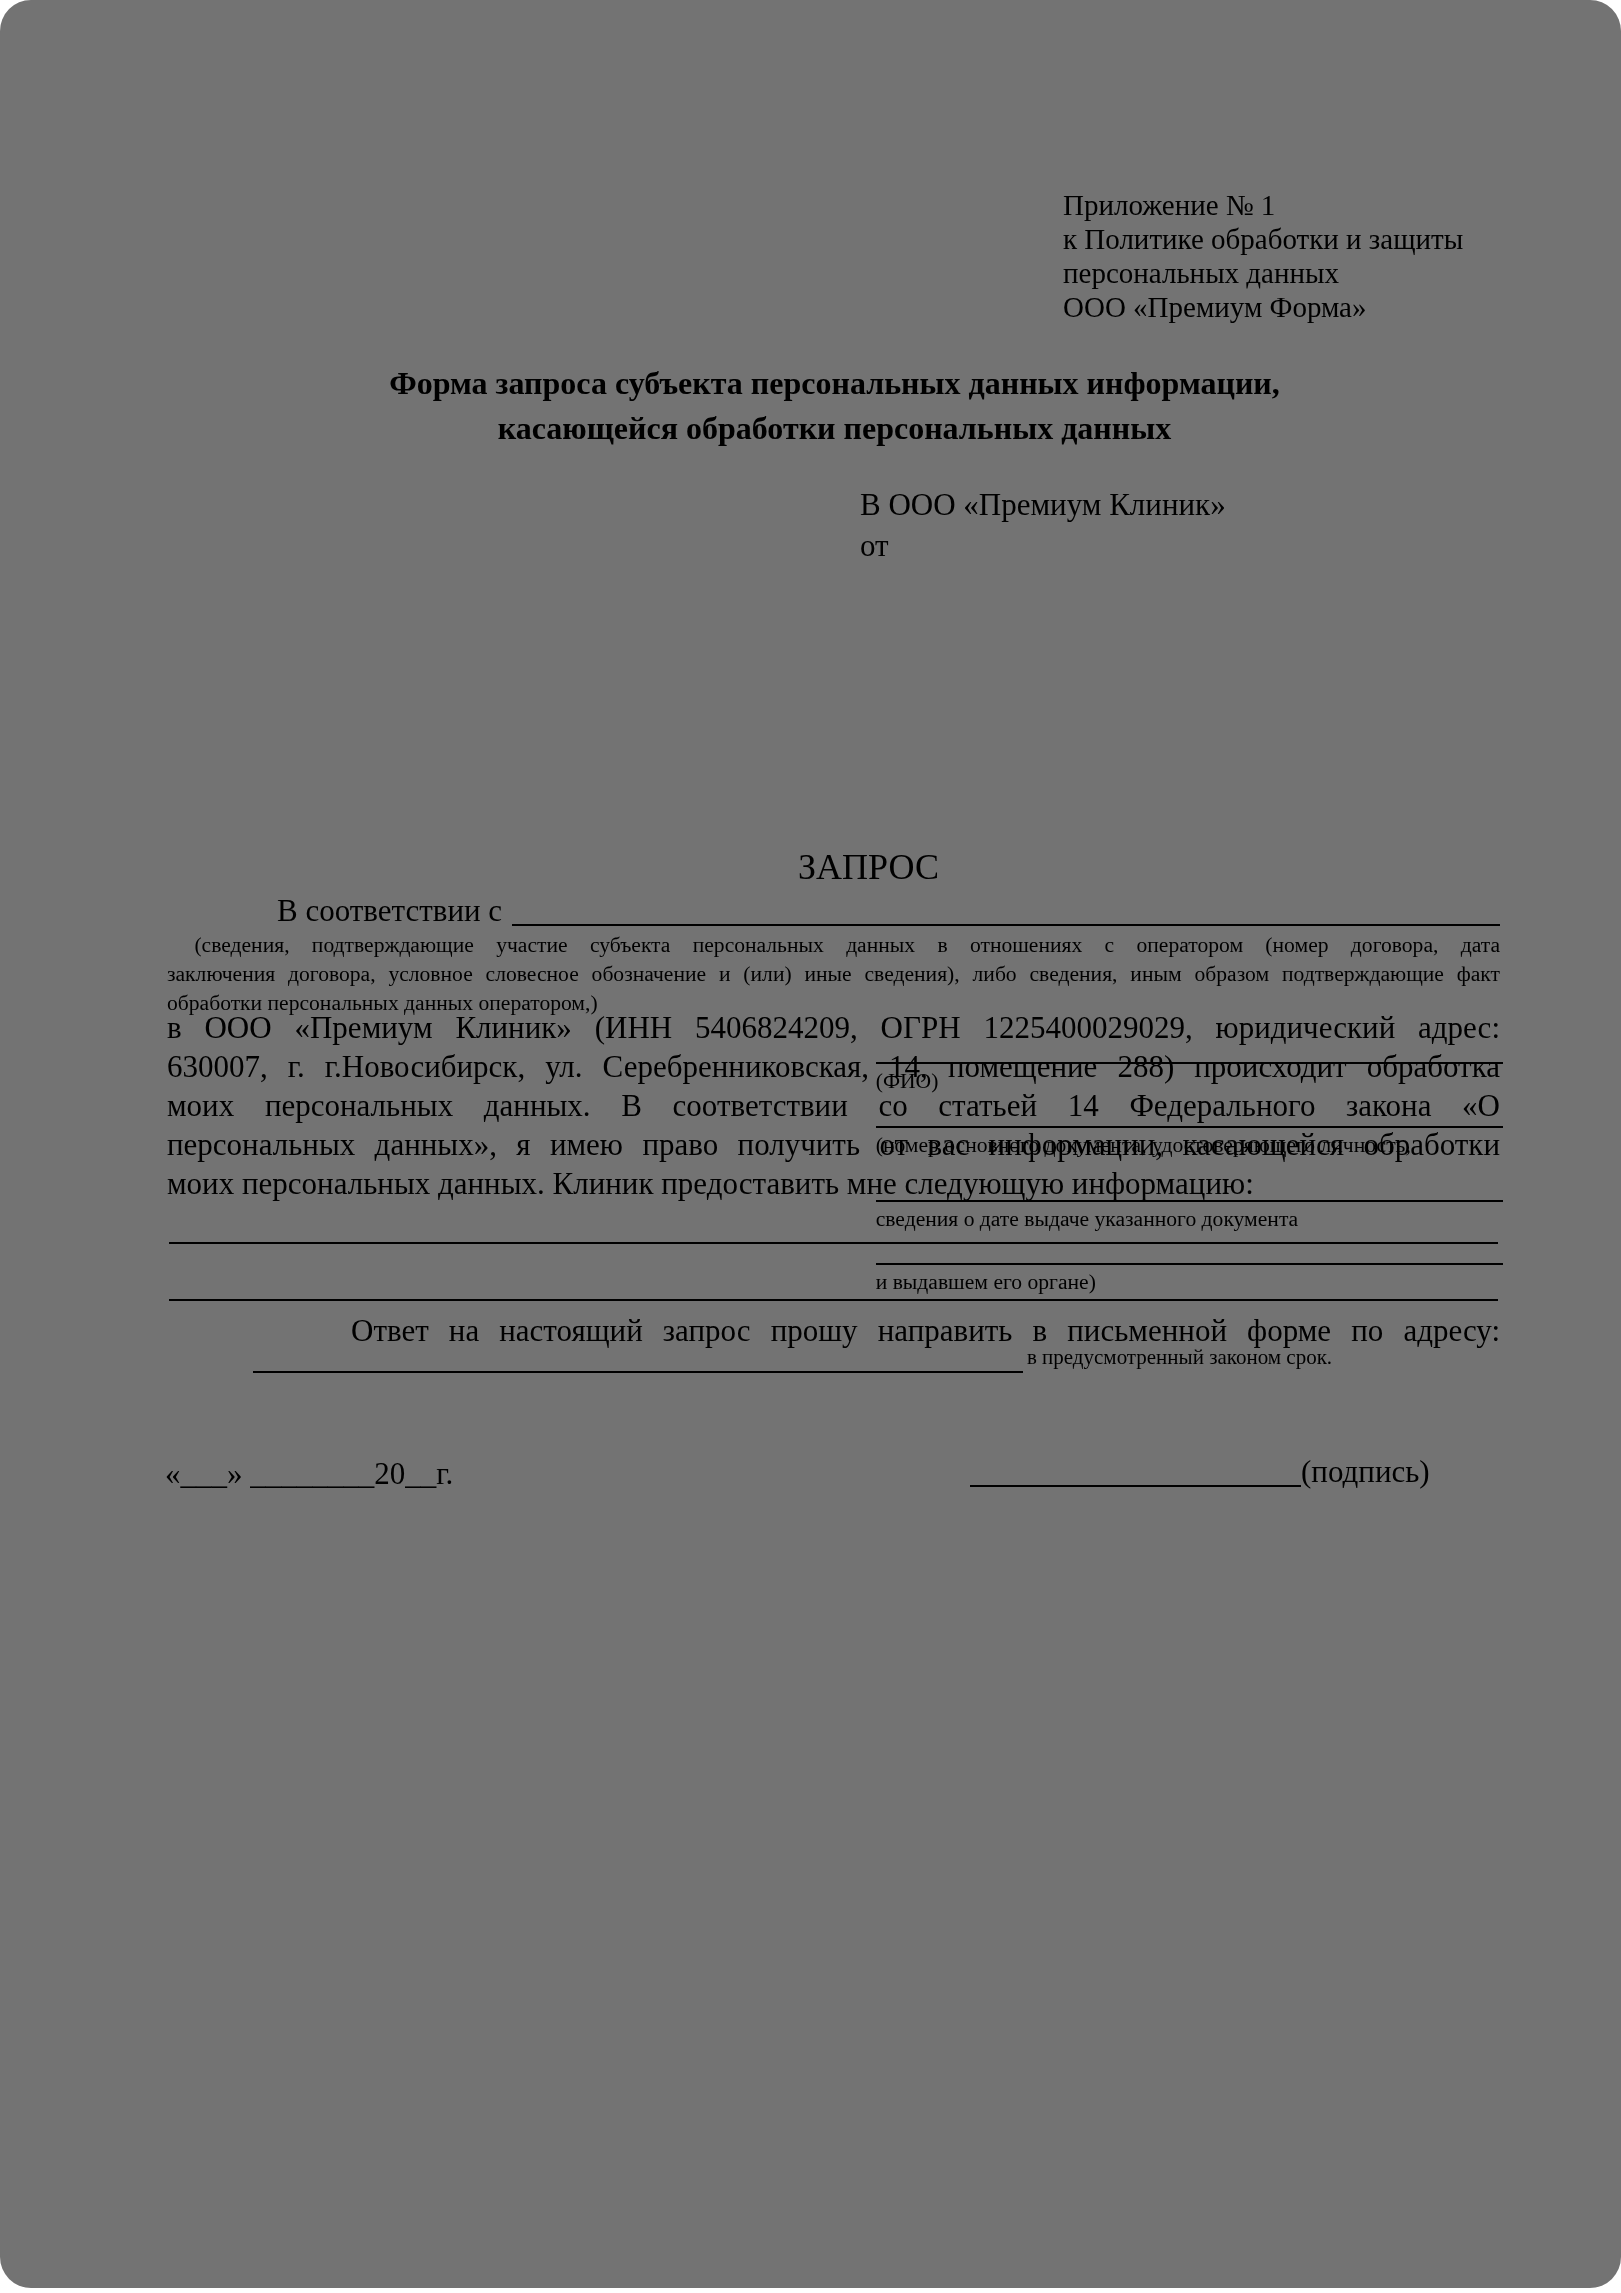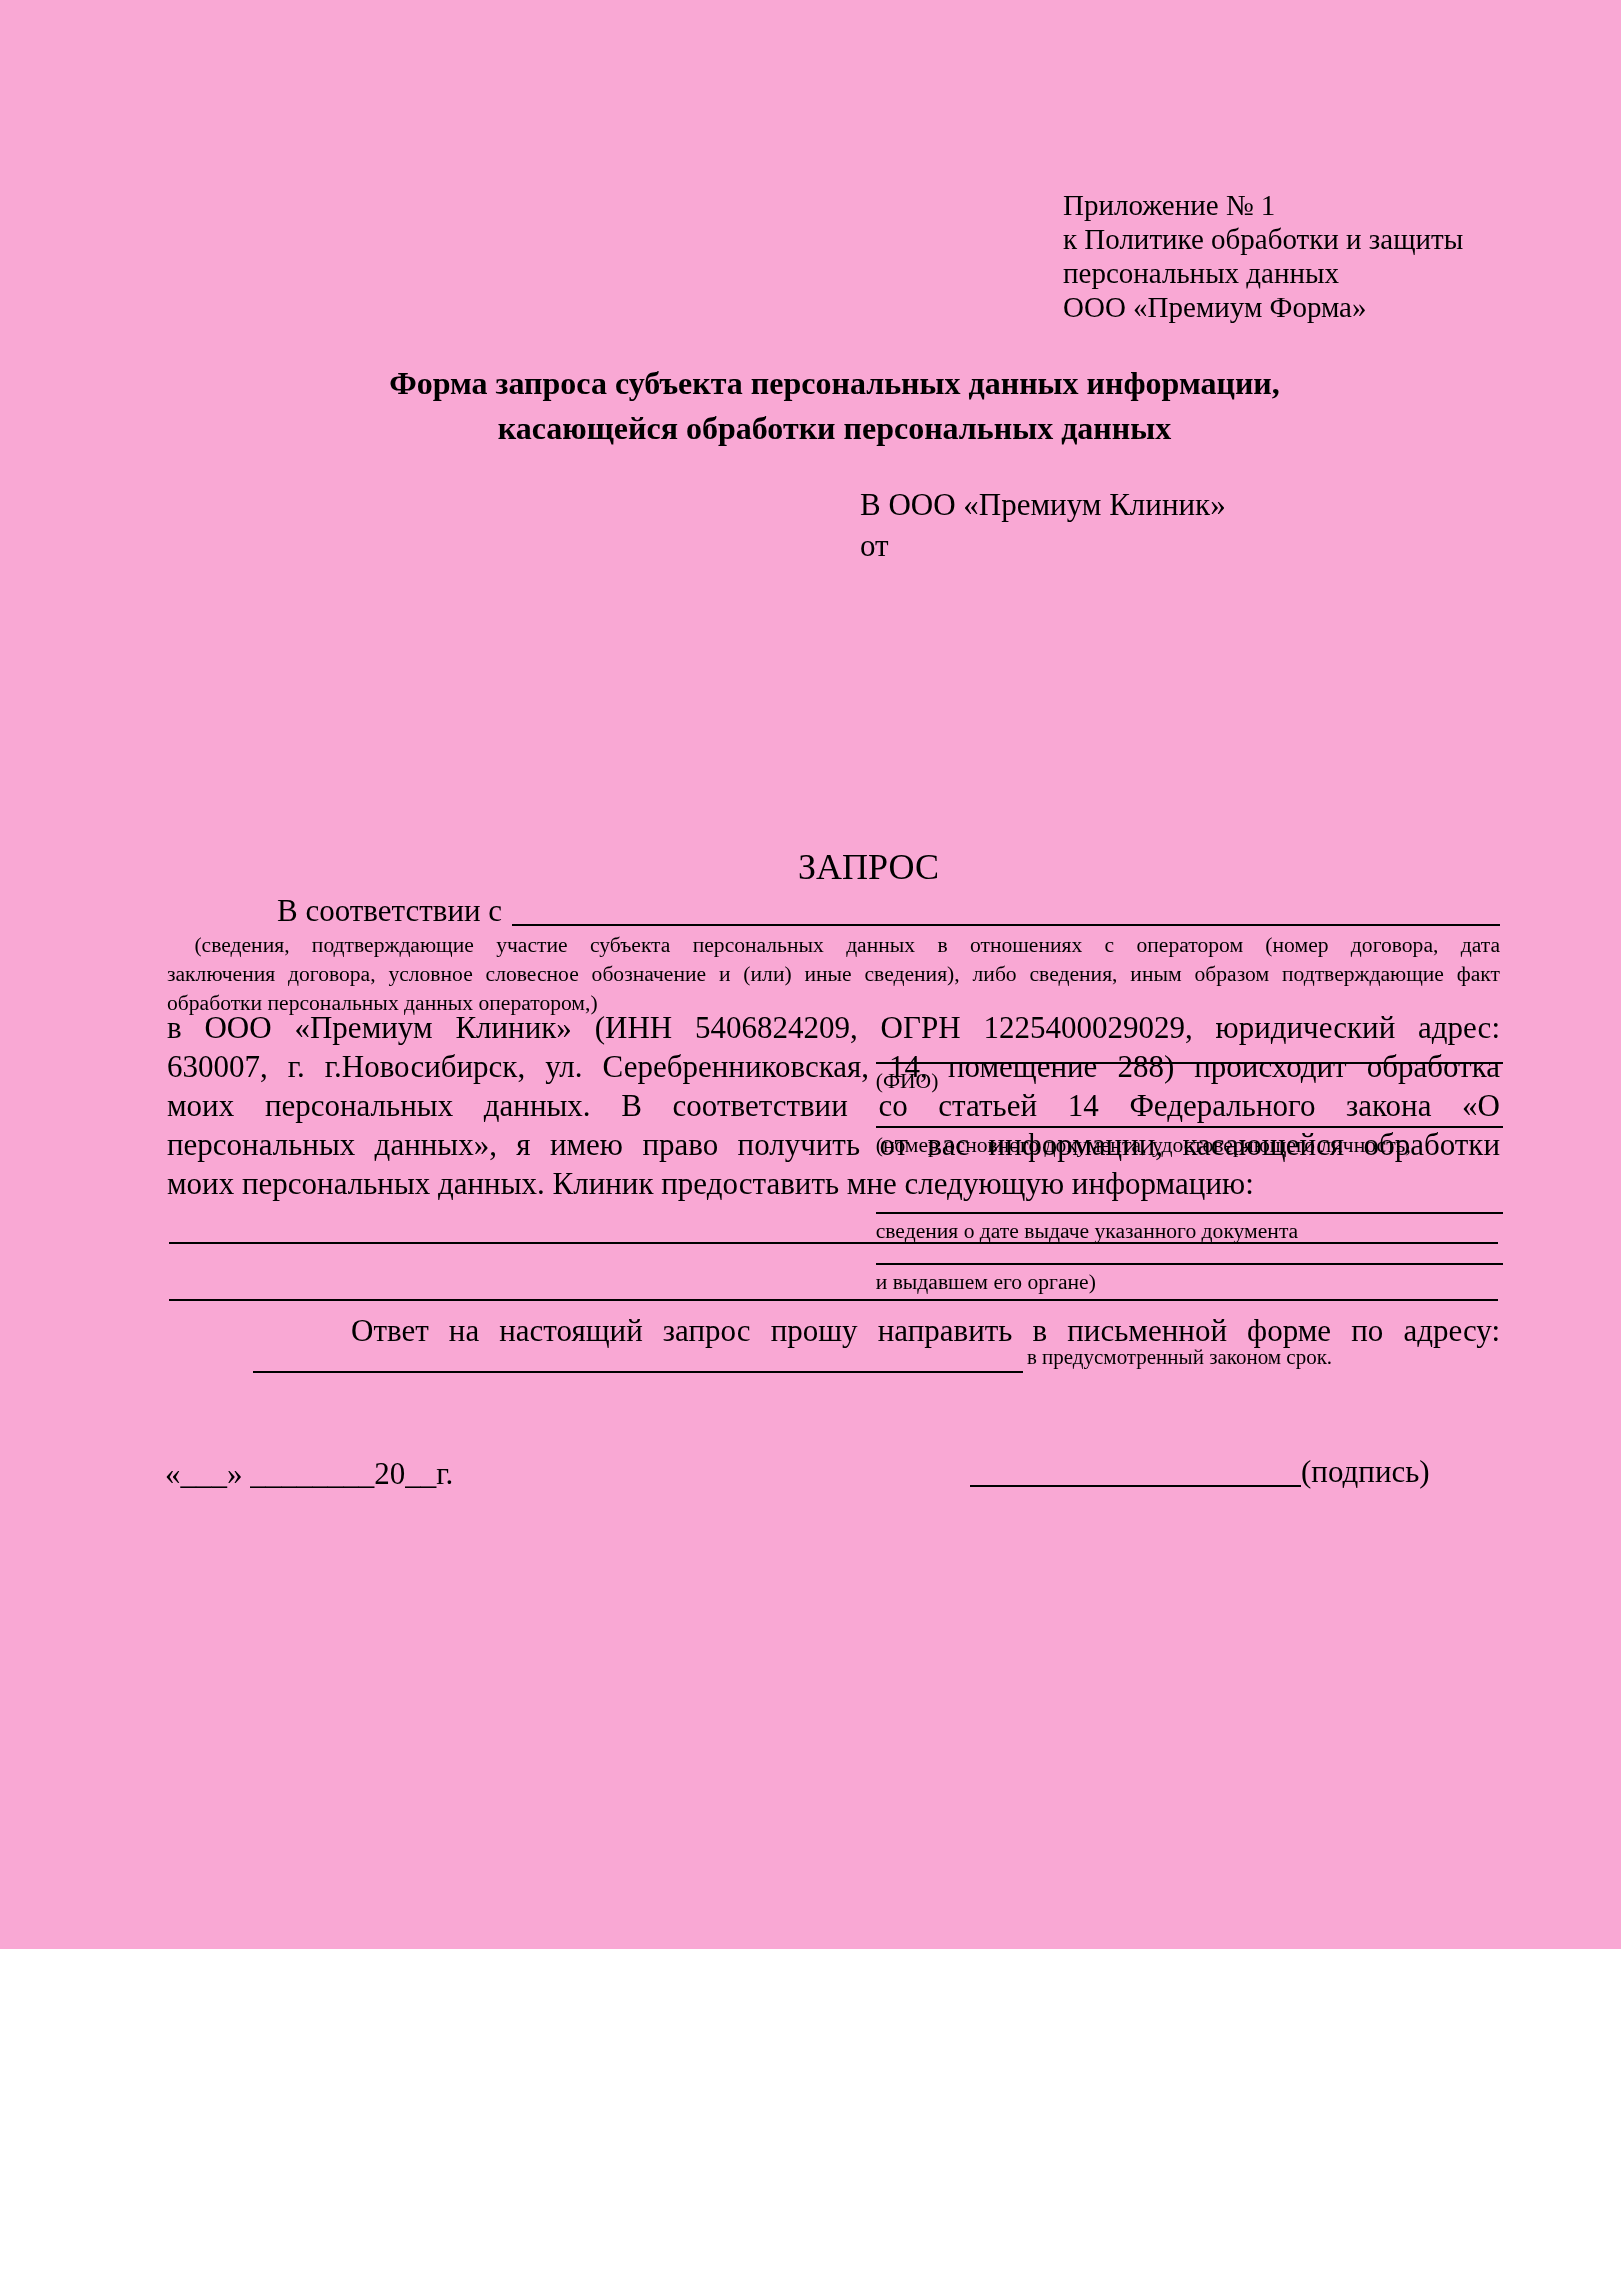--- a/index.html
+++ b/index.html
@@ -1,36 +1,37 @@
 <!DOCTYPE html>
 <html><head>
 <meta charset="utf-8">
 <style>
   html,body { margin:0; padding:0; background:#ffffff; }
   .page {
     position:relative;
-    width:1621px; height:1949px;
-    background:#f9a8d4;
+    width:1621px; height:2288px;
+    background:#737373;
     color:#000000;
     font-family:"Liberation Serif","DejaVu Serif",serif;
     overflow:hidden;
+    border-radius:31px;
   }
   
   .header-block { position:absolute; left:1063px; top:188px; font-size:29px; line-height:34px; }
   
   .doc-title { position:absolute; left:167px; top:361px; width:1335px; text-align:center;
                font-weight:bold; font-size:32px; line-height:45px; }
   
   .addressee { position:absolute; left:860px; top:486px; width:643px; height:343px; font-size:31px; }
   .addr-to   { position:absolute; left:0; top:0;   line-height:37px; }
   .addr-from { position:absolute; left:0; top:41px; line-height:37px; }
   .addr-field { position:absolute; left:15.7px; right:0; }
   .addr-rule { border-top:2.9px solid #000; height:0; }
   .addr-caption { margin-top:4.9px; text-align:left; font-size:21.6px; line-height:25.5px; }
-  .f1 { top:576px; } .f2 { top:640px; } .f3 { top:714px;margin-top:12px; } .f4 { top:777px; }
+  .f1 { top:576px; } .f2 { top:640px; } .f3 { top:714px; } .f4 { top:777px; }
   
   .request-heading { position:absolute; left:0; top:847px; width:1737px; text-align:center;
                      font-size:36px; line-height:41px; }
   
   .intro { position:absolute; left:167px; top:892px; width:1333px; display:flex; font-size:31px; line-height:37px;justify-content:flex-end; }
   .intro-prefix { white-space:nowrap; padding-left:110px; }
   .intro-fill { flex:1 1 auto; margin-left:9.8px; border-bottom:2.9px solid #000; margin-bottom:2.9px; }
   
   .note { position:absolute; left:167px; top:931px; width:1333px; font-size:21.6px; }
   .note-line { height:29px; line-height:29px; overflow:hidden; text-align:justify; }

